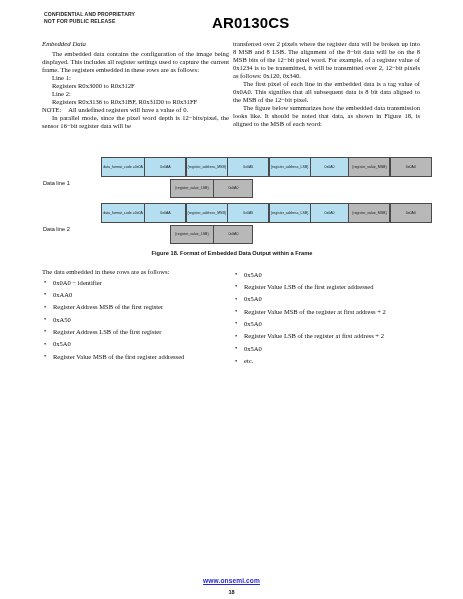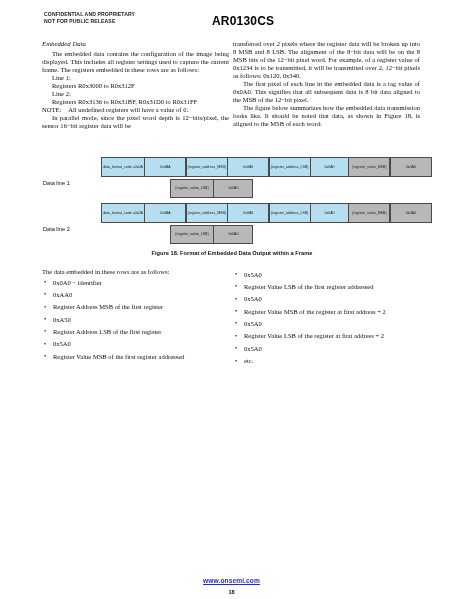--- a/index.html
+++ b/index.html
@@ -41,21 +41,21 @@
     line-height: 6.6px;
     letter-spacing: 0.12px;
     color: #1a1a1a;
     white-space: nowrap;
   }
   .part-number {
     position: absolute;
     left: 168px;
     top: 2.5px;
     font-family: "Liberation Sans", sans-serif;
-    font-size: 12px;
+    font-size: 15px;
     font-weight: bold;
     letter-spacing: 0.2px;
     color: #000;
     white-space: nowrap;
   }
 
   
   .col {
     position: absolute;
     top: 40px;

